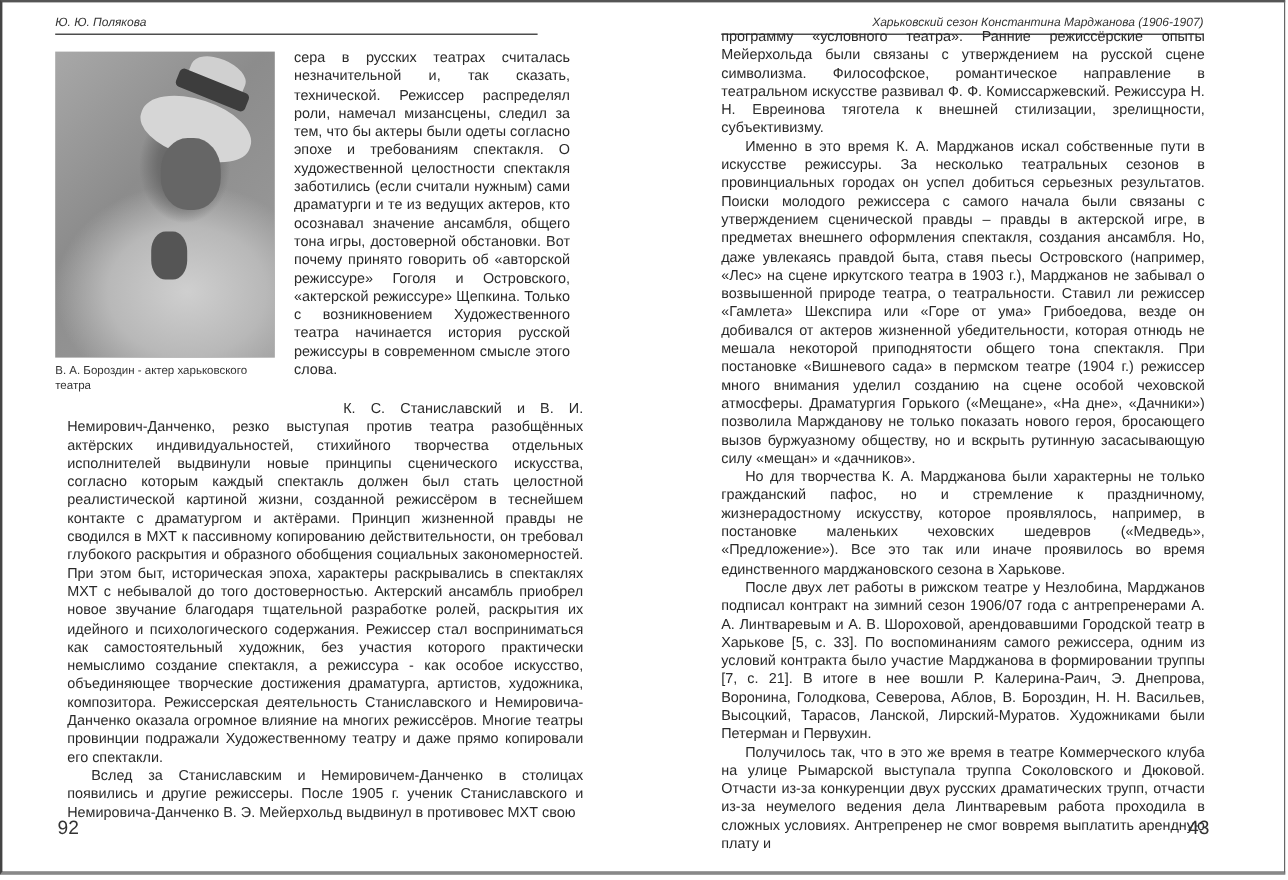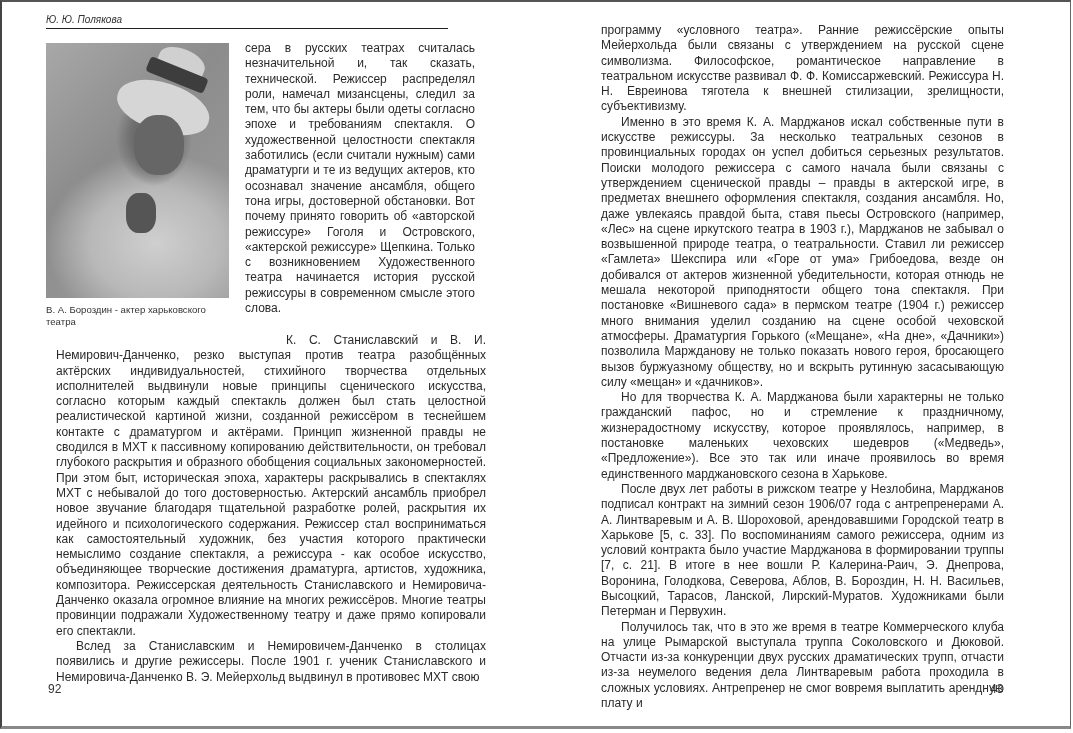--- a/index.html
+++ b/index.html
@@ -52,21 +52,21 @@
   .hand {
     position: absolute; left: 80px; top: 150px; width: 30px; height: 40px;
     background: #555; border-radius: 40%;
   }
   .caption {
     margin-top: 6px; font-size: 9.6px; line-height: 12px; color: #333;
   }
   .wrap-col { position: absolute; left: 245px; top: 41px; width: 230px; }
   .full-col { position: absolute; left: 56px; top: 333px; width: 430px; }
   .right-col { position: absolute; left: 65px; top: 23px; width: 403px; }
-  .page-num { position: absolute; top: 682px; font-size: 12px; color: #333; }
+  .page-num { position: absolute; top: 682px; font-size: 16px; color: #333; }
   .left-page .page-num { left: 48px; }
   .right-page .page-num { left: 454px; }
   .stan-line { text-indent: 36px; }
 </style>
 </head>
 <body>
 
 <div class="frame"></div>
 
 <div class="page left-page">
@@ -82,27 +82,28 @@
     </div>
     <div class="caption">В. А. Бороздин - актер харьковского театра</div>
   </div>
 
   <div class="wrap-col body-text">
     <p>сера в русских театрах считалась незначительной и, так сказать, технической. Режиссер распределял роли, намечал мизансцены, следил за тем, что бы актеры были одеты согласно эпохе и требованиям спектакля. О художественной целостности спектакля заботились (если считали нужным) сами драматурги и те из ведущих актеров, кто осознавал значение ансамбля, общего тона игры, достоверной обстановки. Вот почему принято говорить об «авторской режиссуре» Гоголя и Островского, «актерской режиссуре» Щепкина. Только с возникновением Художественного театра начинается история русской режиссуры в современном смысле этого слова.</p>
   </div>
 
   <div class="full-col body-text">
     <p class="stan-line" style="text-indent:230px">К. С. Станиславский и В. И. Немирович-Данченко, резко выступая против театра разобщённых актёрских индивидуальностей, стихийного творчества отдельных исполнителей выдвинули новые принципы сценического искусства, согласно которым каждый спектакль должен был стать целостной реалистической картиной жизни, созданной режиссёром в теснейшем контакте с драматургом и актёрами. Принцип жизненной правды не сводился в МХТ к пассивному копированию действительности, он требовал глубокого раскрытия и образного обобщения социальных закономерностей. При этом быт, историческая эпоха, характеры раскрывались в спектаклях МХТ с небывалой до того достоверностью. Актерский ансамбль приобрел новое звучание благодаря тщательной разработке ролей, раскрытия их идейного и психологического содержания. Режиссер стал восприниматься как самостоятельный художник, без участия которого практически немыслимо создание спектакля, а режиссура - как особое искусство, объединяющее творческие достижения драматурга, артистов, художника, композитора. Режиссерская деятельность Станиславского и Немировича-Данченко оказала огромное влияние на многих режиссёров. Многие театры провинции подражали Художественному театру и даже прямо копировали его спектакли.</p>
-    <p class="indent">Вслед за Станиславским и Немировичем-Данченко в столицах появились и другие режиссеры. После 1901 г. ученик Станиславского и Немировича-Данченко В. Э. Мейерхольд выдвинул в противовес МХТ свою</p>
+    <p class="indent">Вслед за Станиславским и Немировичем-Данченко в столицах появились и другие режиссеры. После 1905 г. ученик Станиславского и Немировича-Данченко В. Э. Мейерхольд выдвинул в противовес МХТ свою</p>
   </div>
 
   <div class="page-num">92</div>
 </div>
 
 <div class="page right-page">
+  <div class="running-head">Харьковский сезон Константина Марджанова (1906-1907)</div>
 
   <div class="right-col body-text">
     <p>программу «условного театра». Ранние режиссёрские опыты Мейерхольда были связаны с утверждением на русской сцене символизма. Философское, романтическое направление в театральном искусстве развивал Ф. Ф. Комиссаржевский. Режиссура Н. Н. Евреинова тяготела к внешней стилизации, зрелищности, субъективизму.</p>
     <p class="indent">Именно в это время К. А. Марджанов искал собственные пути в искусстве режиссуры. За несколько театральных сезонов в провинциальных городах он успел добиться серьезных результатов. Поиски молодого режиссера с самого начала были связаны с утверждением сценической правды – правды в актерской игре, в предметах внешнего оформления спектакля, создания ансамбля. Но, даже увлекаясь правдой быта, ставя пьесы Островского (например, «Лес» на сцене иркутского театра в 1903 г.), Марджанов не забывал о возвышенной природе театра, о театральности. Ставил ли режиссер «Гамлета» Шекспира или «Горе от ума» Грибоедова, везде он добивался от актеров жизненной убедительности, которая отнюдь не мешала некоторой приподнятости общего тона спектакля. При постановке «Вишневого сада» в пермском театре (1904 г.) режиссер много внимания уделил созданию на сцене особой чеховской атмосферы. Драматургия Горького («Мещане», «На дне», «Дачники») позволила Марждановy не только показать нового героя, бросающего вызов буржуазному обществу, но и вскрыть рутинную засасывающую силу «мещан» и «дачников».</p>
     <p class="indent">Но для творчества К. А. Марджанова были характерны не только гражданский пафос, но и стремление к праздничному, жизнерадостному искусству, которое проявлялось, например, в постановке маленьких чеховских шедевров («Медведь», «Предложение»). Все это так или иначе проявилось во время единственного марджановского сезона в Харькове.</p>
     <p class="indent">После двух лет работы в рижском театре у Незлобина, Марджанов подписал контракт на зимний сезон 1906/07 года с антрепренерами А. А. Линтваревым и А. В. Шороховой, арендовавшими Городской театр в Харькове [5, с. 33]. По воспоминаниям самого режиссера, одним из условий контракта было участие Марджанова в формировании труппы [7, с. 21]. В итоге в нее вошли Р. Калерина-Раич, Э. Днепрова, Воронина, Голодкова, Северова, Аблов, В. Бороздин, Н. Н. Васильев, Высоцкий, Тарасов, Ланской, Лирский-Муратов. Художниками были Петерман и Первухин.</p>
     <p class="indent">Получилось так, что в это же время в театре Коммерческого клуба на улице Рымарской выступала труппа Соколовского и Дюковой. Отчасти из-за конкуренции двух русских драматических трупп, отчасти из-за неумелого ведения дела Линтваревым работа проходила в сложных условиях. Антрепренер не смог вовремя выплатить арендную плату и</p>
   </div>
 
   <div class="page-num">43</div>

